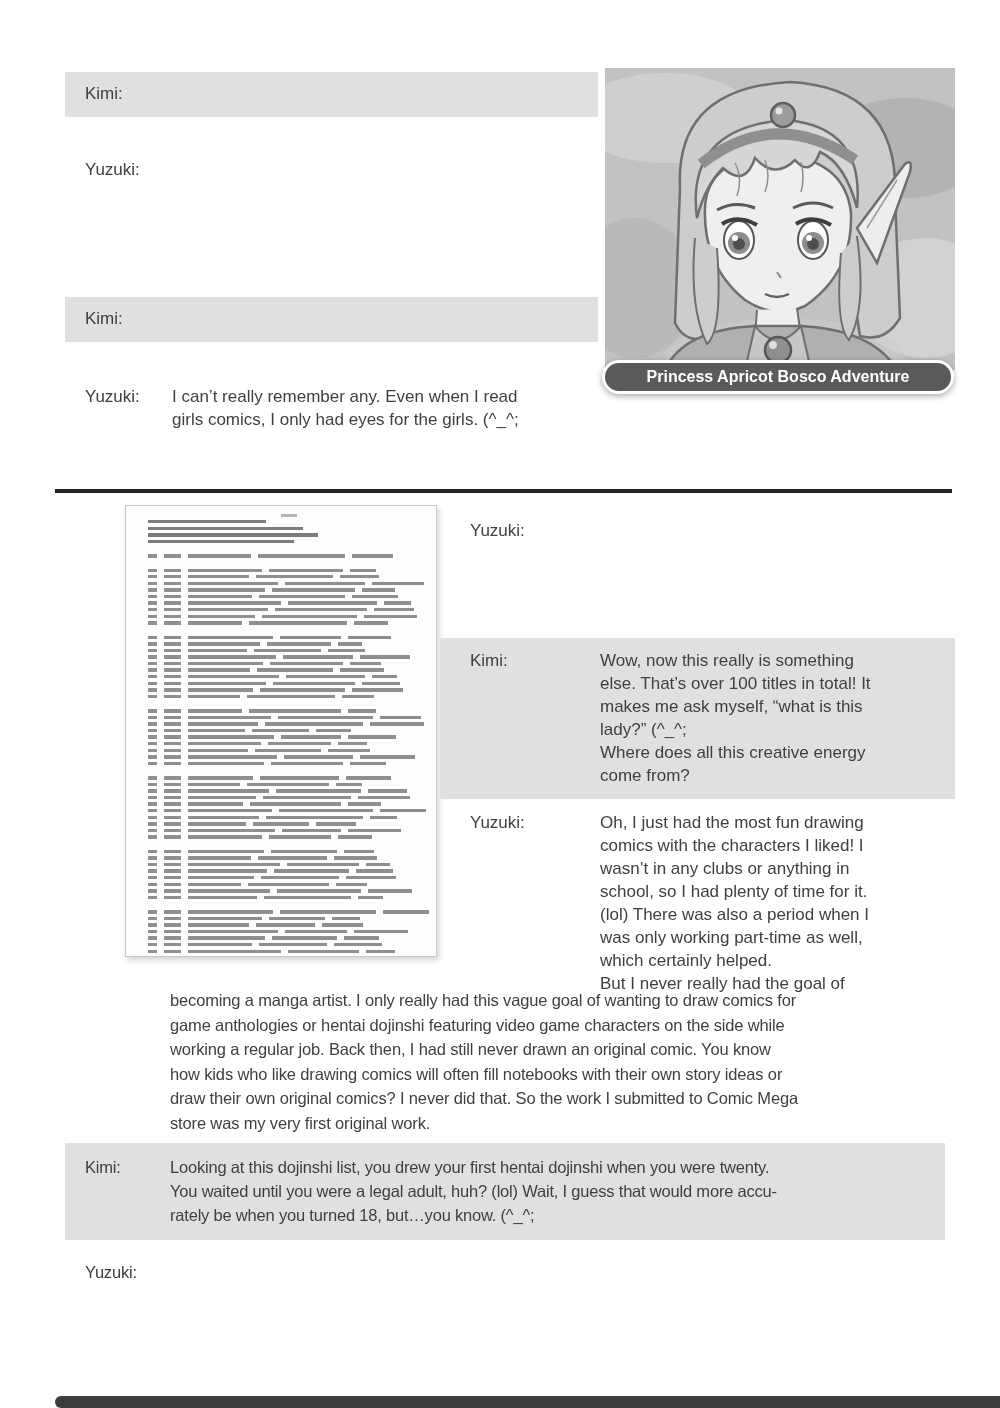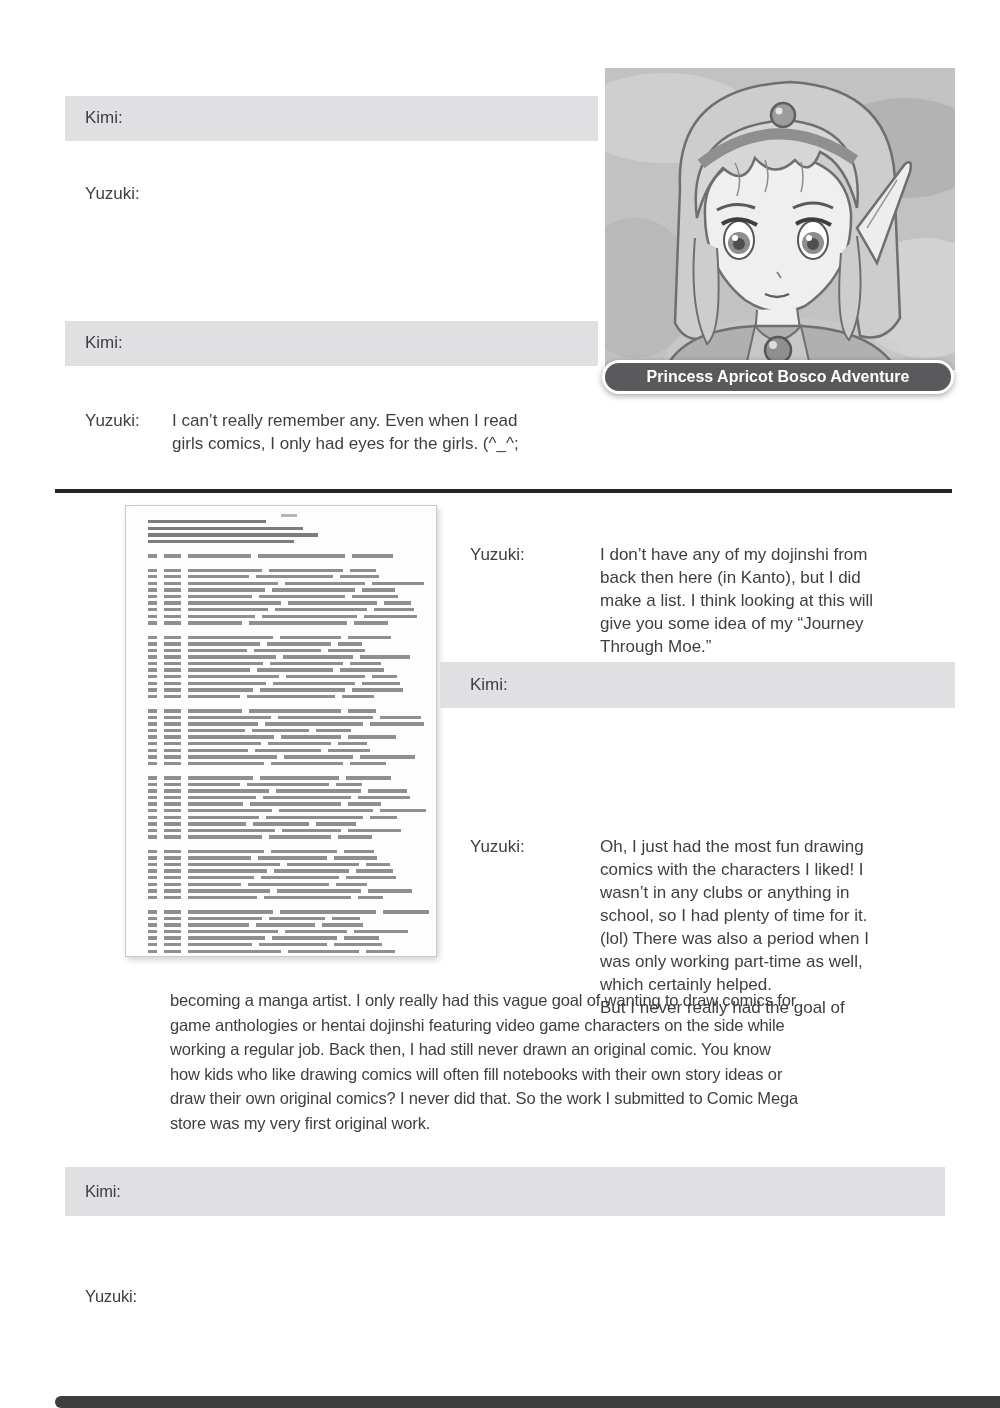--- a/index.html
+++ b/index.html
@@ -1,21 +1,21 @@
 <!DOCTYPE html>
 <html><head>
 <meta charset="utf-8">
 <style>
   html,body{margin:0;padding:0;background:#ffffff;}
   #page{
     position:relative;width:1000px;height:1408px;background:#ffffff;overflow:hidden;
     font-family:"Liberation Sans","DejaVu Sans",sans-serif;color:#3f3f41;
   }
   
-  .dlg{position:absolute;display:flex;align-items:flex-start;font-size:17px;line-height:23px;margin-top:24px;}
+  .dlg{position:absolute;display:flex;align-items:flex-start;font-size:17px;line-height:23px;}
   .dlg .spk{flex:0 0 auto;}
   .dlg .txt{white-space:pre-line;}
   .gray{background:#e0e0e2;}
   .s1{left:65px;width:533px;padding:10px 14px 12px 20px;box-sizing:border-box;}
   .s1 .spk{width:87px;}
   .s2{left:440px;width:515px;padding:11px 14px 12px 30px;box-sizing:border-box;}
   .s2 .spk{width:130px;}
   .wideblk{left:65px;width:880px;padding:12px 14px 13px 20px;box-sizing:border-box;
            font-size:16.5px;line-height:24px;letter-spacing:-0.2px;}
   .wideblk .spk{width:85px;}
@@ -543,29 +543,30 @@
             <span style="width: 80px;"></span>
             <span style="width: 74px;"></span>
             <span style="width: 42px;"></span>
           </div>
         </div>
       </div>
   </div>
 
   <div class="dlg s2" style="top:508px;">
     <div class="spk">Yuzuki:</div>
-    <div class="txt">I don’t have any of my dojinshi from
-back then here (in Kanto), but I did
-make a list. I think looking at this will
-give you some idea of my “Journey
-Through Moe.”</div>
   </div>
 
   <div class="dlg s2 gray" style="top:638px;">
     <div class="spk">Kimi:</div>
+    <div class="txt">Wow, now this really is something
+else. That’s over 100 titles in total! It
+makes me ask myself, “what is this
+lady?” (^_^;
+Where does all this creative energy
+come from?</div>
   </div>
 
   <div class="dlg s2" style="top:800px;">
     <div class="spk">Yuzuki:</div>
     <div class="txt">Oh, I just had the most fun drawing
 comics with the characters I liked! I
 wasn’t in any clubs or anything in
 school, so I had plenty of time for it.
 (lol) There was also a period when I
 was only working part-time as well,
@@ -575,20 +576,23 @@
 
   <div class="contpara">becoming a manga artist. I only really had this vague goal of wanting to draw comics for
 game anthologies or hentai dojinshi featuring video game characters on the side while
 working a regular job. Back then, I had still never drawn an original comic. You know
 how kids who like drawing comics will often fill notebooks with their own story ideas or
 draw their own original comics? I never did that. So the work I submitted to Comic Mega
 store was my very first original work.</div>
 
   <div class="dlg wideblk gray" style="top:1143px;">
     <div class="spk">Kimi:</div>
+    <div class="txt">Looking at this dojinshi list, you drew your first hentai dojinshi when you were twenty.
+You waited until you were a legal adult, huh? (lol) Wait, I guess that would more accu-
+rately be when you turned 18, but…you know. (^_^;</div>
   </div>
 
   <div class="dlg wideblk" style="top:1248px;">
     <div class="spk">Yuzuki:</div>
   </div>
 
   <div class="bottom-bar"></div>
 
 </div>
 

